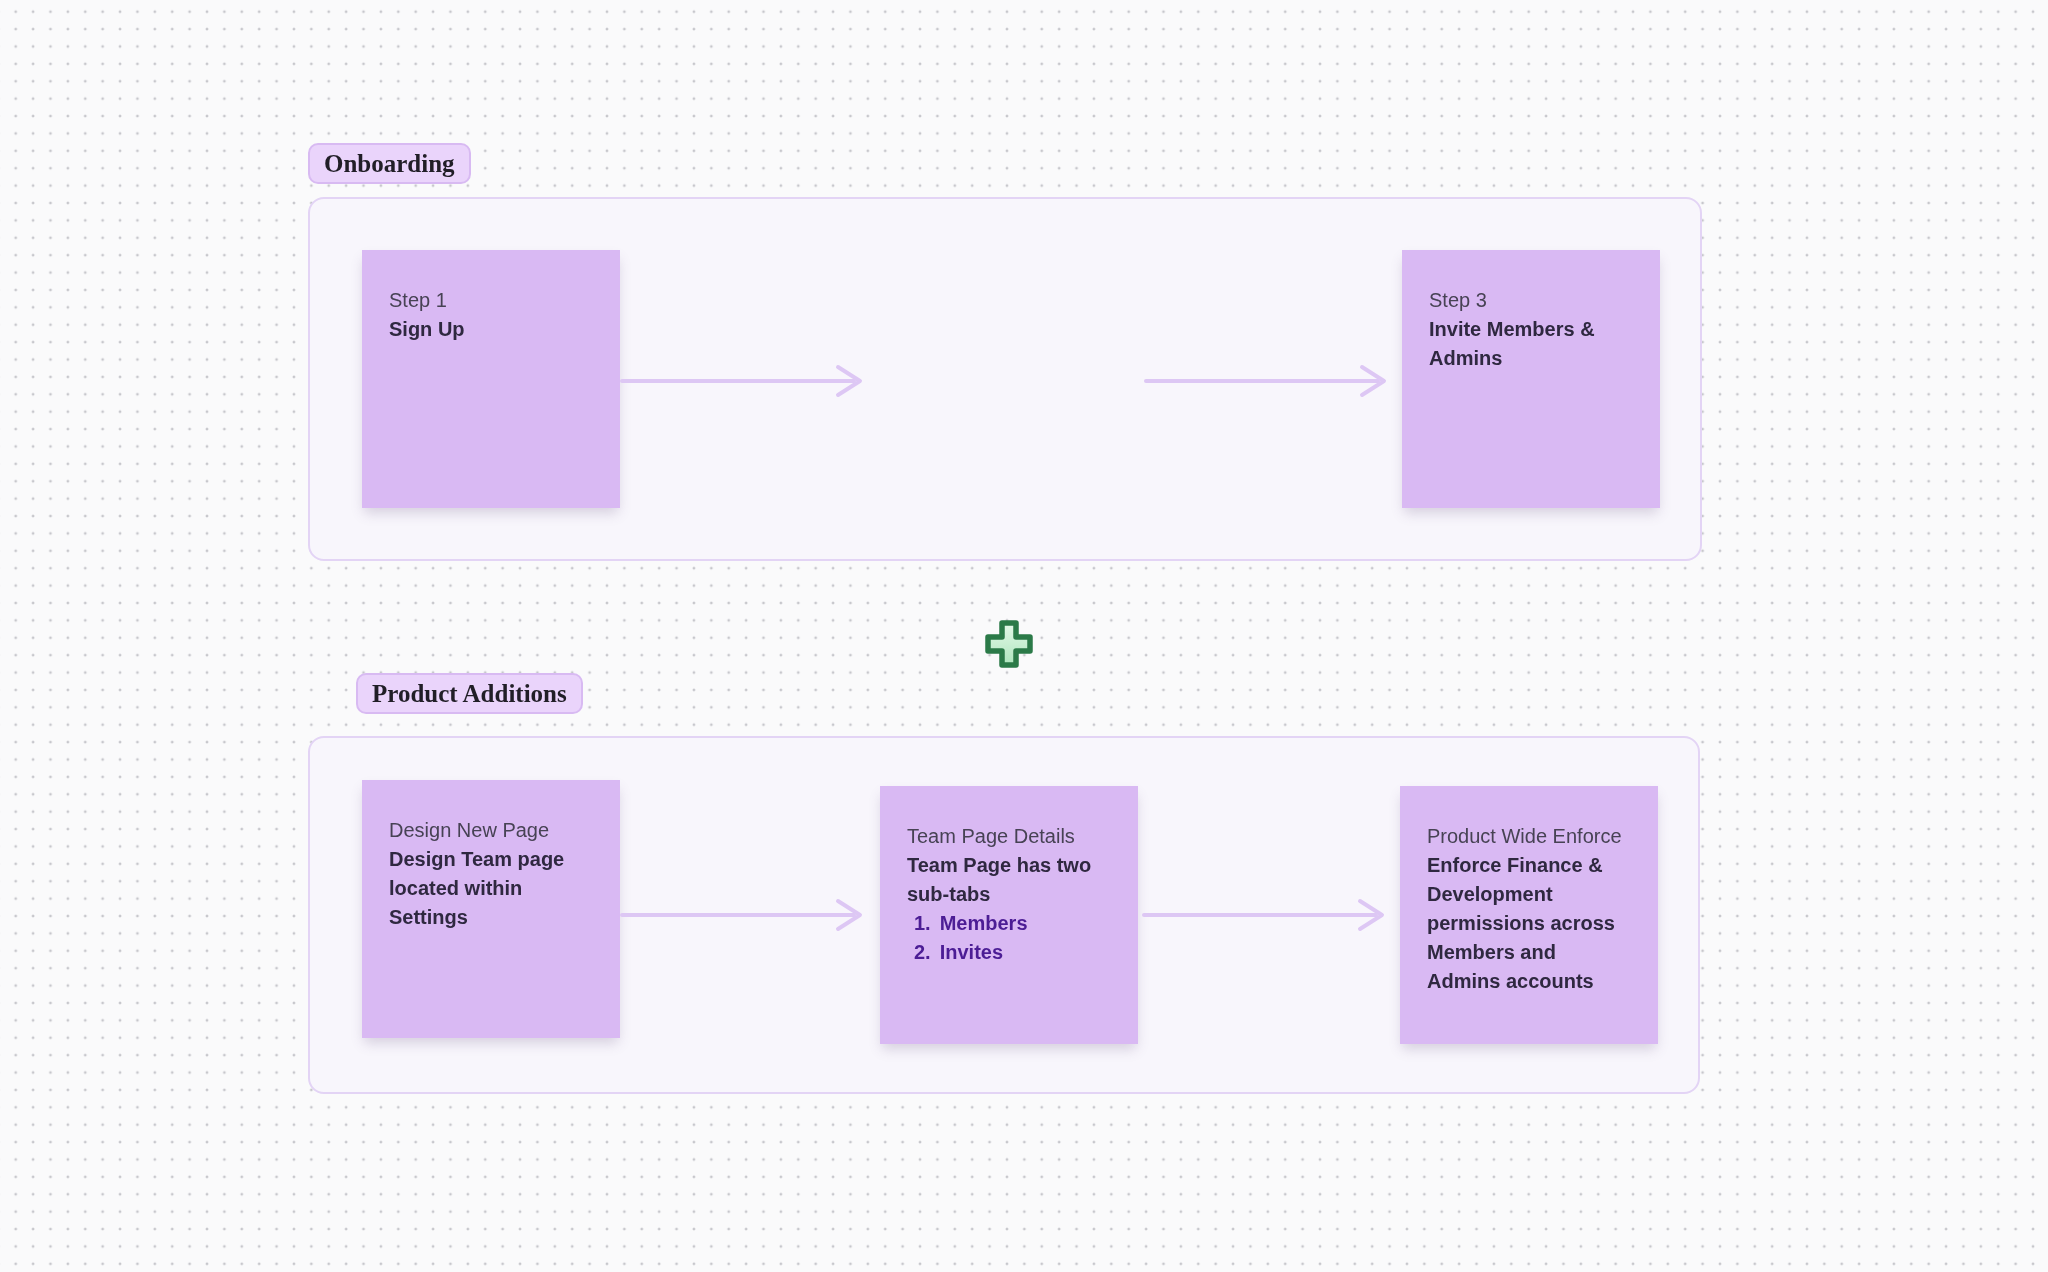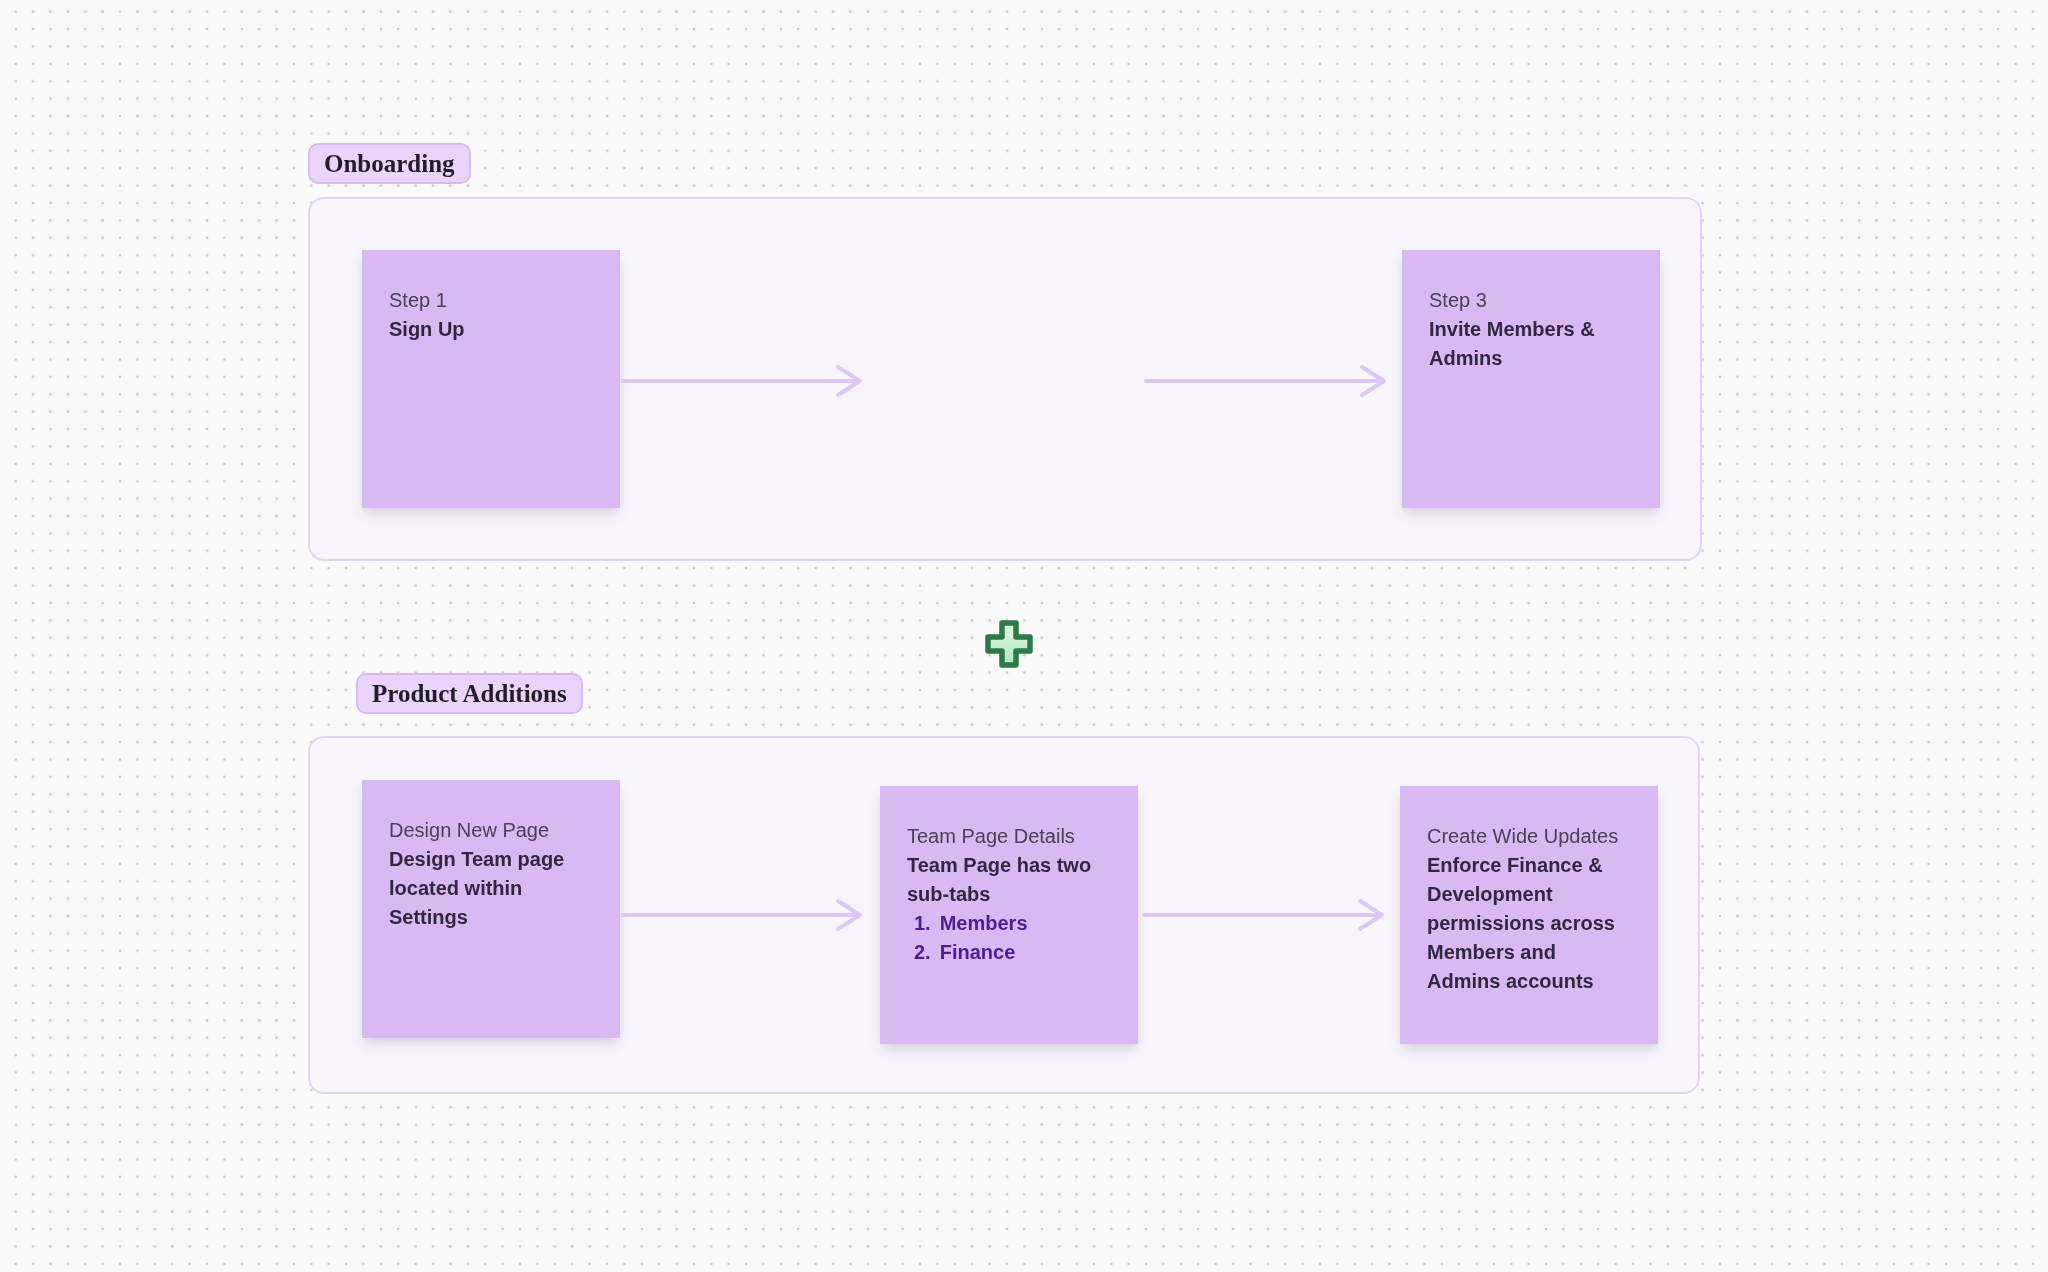--- a/index.html
+++ b/index.html
@@ -114,25 +114,25 @@
 
   <div class="card c-bot-1">
     <div class="card-title">Design New Page</div>
     <div class="card-body">Design Team page located within Settings</div>
   </div>
   <div class="card c-bot-2">
     <div class="card-title">Team Page Details</div>
     <div class="card-body">Team Page has two sub-tabs</div>
     <div class="card-list">
       <div><span class="num">1.</span><span>Members</span></div>
-      <div><span class="num">2.</span><span>Finance</span></div>
+      <div><span class="num">2.</span><span>Invites</span></div>
     </div>
   </div>
   <div class="card c-bot-3">
-    <div class="card-title">Create Wide Updates</div>
+    <div class="card-title">Product Wide Enforce</div>
     <div class="card-body">Enforce Finance &amp; Development permissions across Members and Admins accounts</div>
   </div>
 
   <svg class="arrow a-bot-1" viewBox="0 0 258 44">
     <line x1="2" y1="22" x2="234" y2="22"></line>
     <polyline points="218,8 240,22 218,36"></polyline>
   </svg>
   <svg class="arrow a-bot-2" viewBox="0 0 258 44">
     <line x1="2" y1="22" x2="234" y2="22"></line>
     <polyline points="218,8 240,22 218,36"></polyline>

